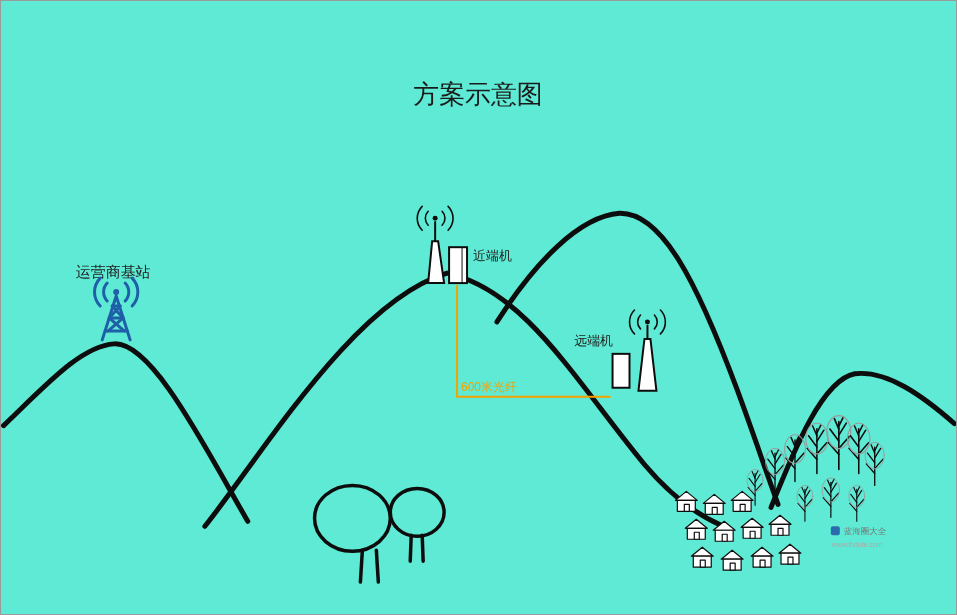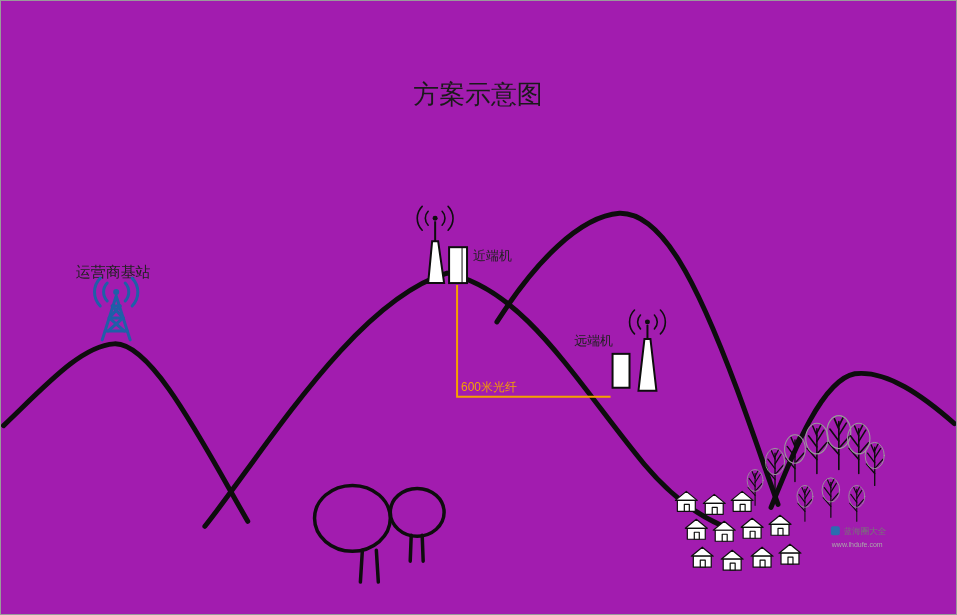--- a/index.html
+++ b/index.html
@@ -1,20 +1,20 @@
 <!DOCTYPE html>
 <html><head>
 <meta charset="utf-8">
 <style>
   html,body{margin:0;padding:0;background:#fff;}
   .page{
     position:relative;
     width:955px;height:613px;
     border:1px solid #9a9a9a;
-    background:#a21caf;
+    background:#5eead4;
     font-family:"Liberation Sans", sans-serif;
     overflow:hidden;
   }
   svg{position:absolute;left:0;top:0;}
   text{font-family:"Liberation Sans", sans-serif;}
 </style>
 </head>
 <body>
 
 <div class="page">

